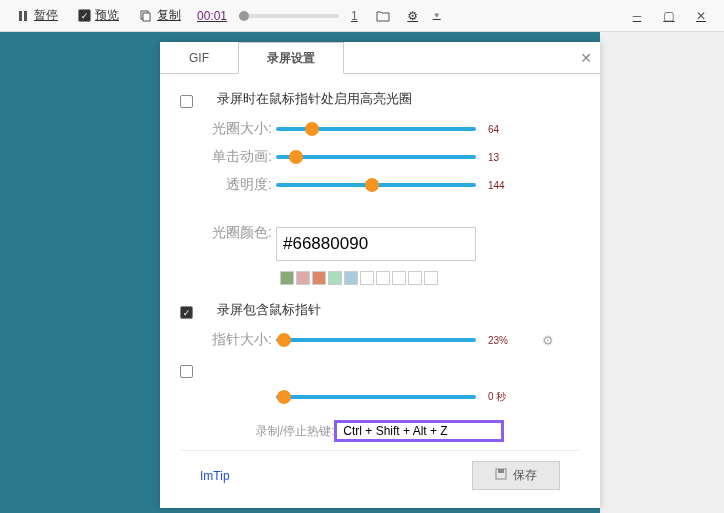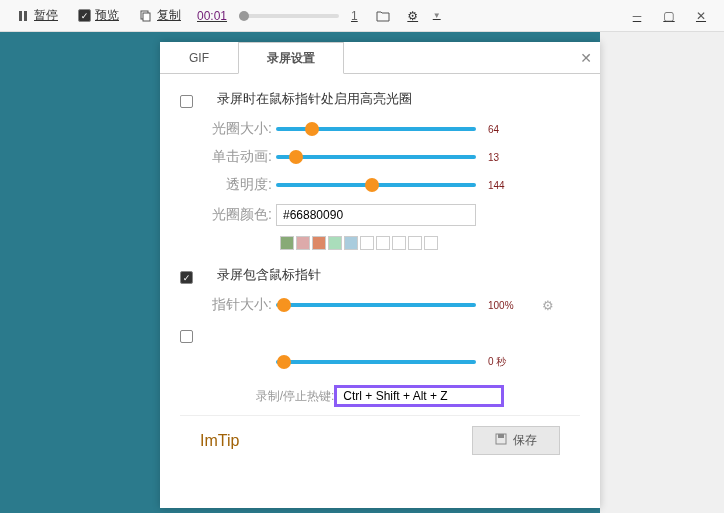--- a/index.html
+++ b/index.html
@@ -24,29 +24,29 @@
 .section { margin-bottom: 16px; }
 .sec-head { display: flex; align-items: flex-end; gap: 24px; font-weight: normal; margin-bottom: 12px; }
 .chk { width: 13px; height: 13px; border: 1px solid #888; border-radius: 2px; display: inline-flex; align-items: center; justify-content: center; background: #fff; }
 .chk.checked { background: #333; }
 .chk.checked::after { content: "✓"; color: #fff; font-size: 9px; }
 .row { display: flex; align-items: center; margin-bottom: 10px; padding-left: 24px; }
 .row-label { width: 68px; text-align: right; color: #999; font-size: 14px; margin-right: 4px; }
 .slider { flex: 1; height: 4px; background: #29abe2; position: relative; margin-right: 12px; border-radius: 2px; max-width: 200px; }
 .slider-thumb { width: 14px; height: 14px; background: #f7931e; border-radius: 50%; position: absolute; top: -5px; transform: translateX(-50%); cursor: pointer; }
 .row-value { width: 50px; color: #7f1d1d; font-size: 10px; }
-.color-input { width: 200px; height: 22px; border: 1px solid #ccc; padding: 4px 6px; font-size: 12px; }
+.color-input { width: 200px; height: 22px; border: 1px solid #ccc; padding: 16px 6px; font-size: 17px; margin-top: 23px; }
 .swatches { display: flex; gap: 2px; padding-left: 100px; margin-top: 4px; }
 .swatch { width: 14px; height: 14px; border: 1px solid #ccc; cursor: pointer; }
 .hotkey-row { display: flex; align-items: center; justify-content: center; margin-top: 12px; }
 .hotkey-label { color: #999; font-size: 12px; }
 .hotkey-input { width: 170px; height: 22px; border: 3px solid #8b5cf6; padding: 0 6px; font-size: 12px; }
 .gear-btn { color: #aaa; margin-left: 4px; cursor: pointer; }
 .footer { display: flex; align-items: center; justify-content: space-between; padding: 10px 20px 0 20px; border-top: 1px solid #eee; margin-top: 8px; }
-.link { color: #a16207; font-size: 16px; cursor: pointer; }
+.link { color: #1d4ed8; font-size: 12px; cursor: pointer; }
 .save-btn { background: #e8e8e8; border: 1px solid #ccc; padding: 5px 22px; font-size: 12px; cursor: pointer; display: flex; align-items: center; gap: 6px; color: #555; }
 </style>
 </head>
 <body>
 
 <div class="toolbar">
   <div class="tb-btn">
     <span class="tb-icon">
         <svg width="10" height="10">
           <rect x="1" y="0" width="3" height="10" fill="#555"></rect>
@@ -143,21 +143,21 @@
       <div class="section">
         <div class="sec-head">
           <span class="chk checked"></span>
           <span>录屏包含鼠标指针</span>
         </div>
         <div class="row">
           <span class="row-label">指针大小:</span>
           <div class="slider">
               <div class="slider-thumb" style="left:4%;"></div>
             </div>
-          <span class="row-value">100%</span>
+          <span class="row-value">23%</span>
           <span class="gear-btn">⚙</span>
         </div>
       </div>
 
       <div class="section">
         <div class="sec-head">
           <span class="chk"></span>
         </div>
         <div class="row">
           <span class="row-label"></span>

